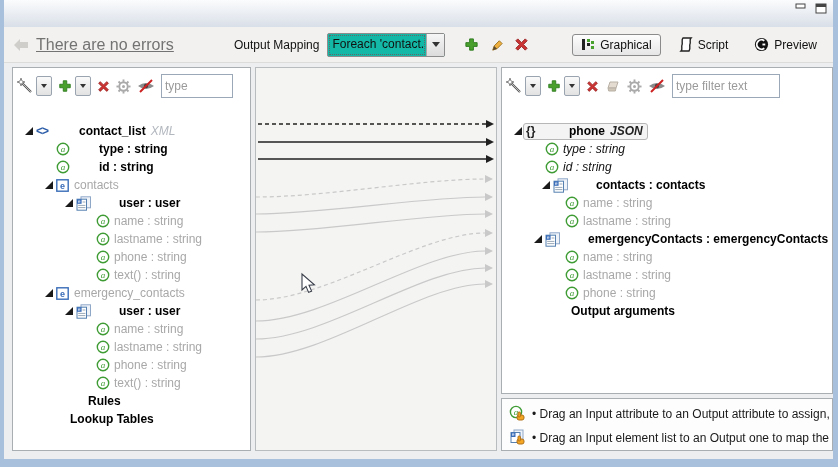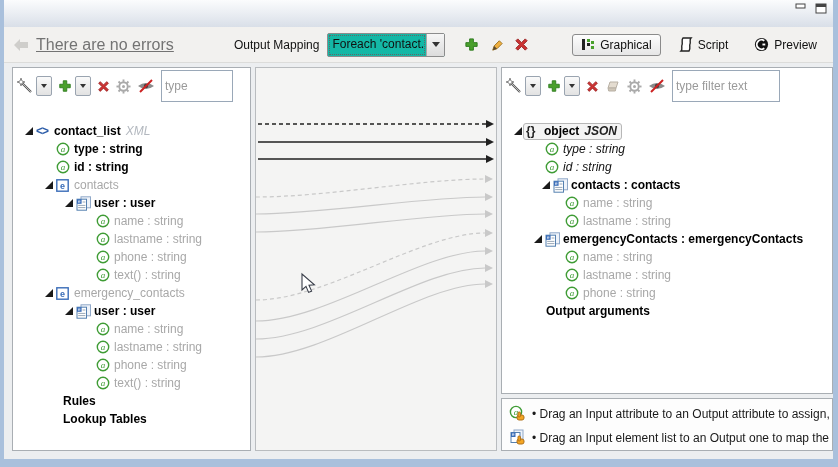--- a/index.html
+++ b/index.html
@@ -36,30 +36,30 @@
   .panel-left{left:8px;width:239px;height:384px;}
   .panel-right{left:497px;width:332px;height:327px;}
   .hints-box{position:absolute;left:497px;top:398px;width:332px;height:53px;background:#fdfdfd;
              border:1px solid #a9aeb3;box-sizing:border-box;overflow:hidden;}
   .hint-row{position:absolute;left:7px;display:flex;align-items:center;gap:6px;white-space:nowrap;}
   .hint-text{font-size:12px;color:#1a1a1a;}
   .ptoolbar{position:absolute;left:4px;top:6px;right:4px;height:24px;display:flex;align-items:center;gap:6px;}
   .dd-btn{width:14px;height:18px;border:1px solid #9aa4b0;border-radius:2px;background:linear-gradient(#fafafa,#e2e2e2);
           display:flex;align-items:center;justify-content:center;margin-left:-3px;}
   .dd-btn .tri-down{border-left-width:3px;border-right-width:3px;border-top-width:4px;}
-  .filter-input{height:32px;border:1px solid #9aa8b8;font-size:12px;padding:0 3px;color:#333;
+  .filter-input{height:24px;border:1px solid #9aa8b8;font-size:12px;padding:0 3px;color:#333;
                 font-family:"Liberation Sans",sans-serif;box-sizing:border-box;}
   .filter-input::placeholder{color:#9a9a9a;opacity:1;}
   
   .tree{position:absolute;left:0;top:0;right:0;bottom:0;overflow:hidden;}
   .trow{position:absolute;height:18px;display:flex;align-items:center;font-size:12px;white-space:nowrap;}
   .expander{width:11px;display:flex;align-items:center;flex:none;}
   .spacer{width:11px;flex:none;}
   .ticon{width:18px;display:flex;align-items:center;flex:none;}
-  .lbl-bold{font-weight:bold;color:#000;}
+  .lbl-bold{font-weight:bold;color:#000;margin-left:25px;}
   .lbl-muted{color:#a8a8a8;}
   .lbl-italic-dark{font-style:italic;color:#111;}
   .badge-XML{font-style:italic;color:#b3b8bf;margin-left:5px;}
   .badge-JSON{font-style:italic;color:#222;font-weight:bold;margin-left:5px;}
   .sel-box{display:flex;align-items:center;border:1px solid #b7b7b7;background:#f4f4f4;border-radius:3px;
            padding:0 4px 1px 2px;margin-left:-2px;}
   
   .canvas{position:absolute;left:251px;top:67px;width:242px;height:384px;background:#f4f4f3;
           border:1px solid #b9bcbf;box-sizing:border-box;}
   .ico{display:inline-flex;}
@@ -396,21 +396,21 @@
             <svg width="14" height="14" viewBox="0 0 14 14">
               <circle cx="7" cy="7" r="5.7" fill="#fff" stroke="#3f9c35" stroke-width="1.4"></circle>
               <text x="7" y="10.4" text-anchor="middle" font-size="9" font-style="italic" fill="#3f9c35" font-family="Liberation Serif,serif">a</text>
             </svg>
           </span>
           <span class="lbl-muted">text() : string</span>
         </div>
         <div class="trow" style="top: 324px; left: 0px; padding-left: 50px;">
           <span class="lbl-bold">Rules</span>
         </div>
-        <div class="trow" style="top: 342px; left: 0px; padding-left: 50px;">
+        <div class="trow" style="top: 342px; left: 0px; padding-left: 32px;">
           <span class="lbl-bold">Lookup Tables</span>
         </div>
       </div>
   </div>
 
   <div class="canvas">
     <svg id="lines-svg" width="240" height="382" viewBox="0 0 240 382">
         <path d="M2,56 L230,56" fill="none" stroke="#202020" stroke-width="1.4" stroke-dasharray="4 3"></path>
         <polygon points="238,56 230,52 230,60" fill="#202020"></polygon>
         <path d="M2,74 L230,74" fill="none" stroke="#202020" stroke-width="1.4"></path>
@@ -495,21 +495,21 @@
         <div class="trow" style="top: 54px; left: 0px; padding-left: 12px;">
           <span class="expander">
             <svg width="8" height="8" viewBox="0 0 8 8">
               <polygon points="8,0 8,8 0,8" fill="#1a1a1a"></polygon>
             </svg>
           </span>
           <span class="sel-box">
             <span class="ticon">
               <span style="font-weight:bold;color:#222;font-size:12px;letter-spacing:0px;">{}</span>
             </span>
-            <span class="lbl-bold">object</span>
+            <span class="lbl-bold">phone</span>
             <span class="badge-JSON">JSON</span>
           </span>
         </div>
         <div class="trow" style="top: 72px; left: 0px; padding-left: 32px;">
           <span class="spacer"></span>
           <span class="ticon">
             <svg width="14" height="14" viewBox="0 0 14 14">
               <circle cx="7" cy="7" r="5.7" fill="#fff" stroke="#3f9c35" stroke-width="1.4"></circle>
               <text x="7" y="10.4" text-anchor="middle" font-size="9" font-style="italic" fill="#3f9c35" font-family="Liberation Serif,serif">a</text>
             </svg>

